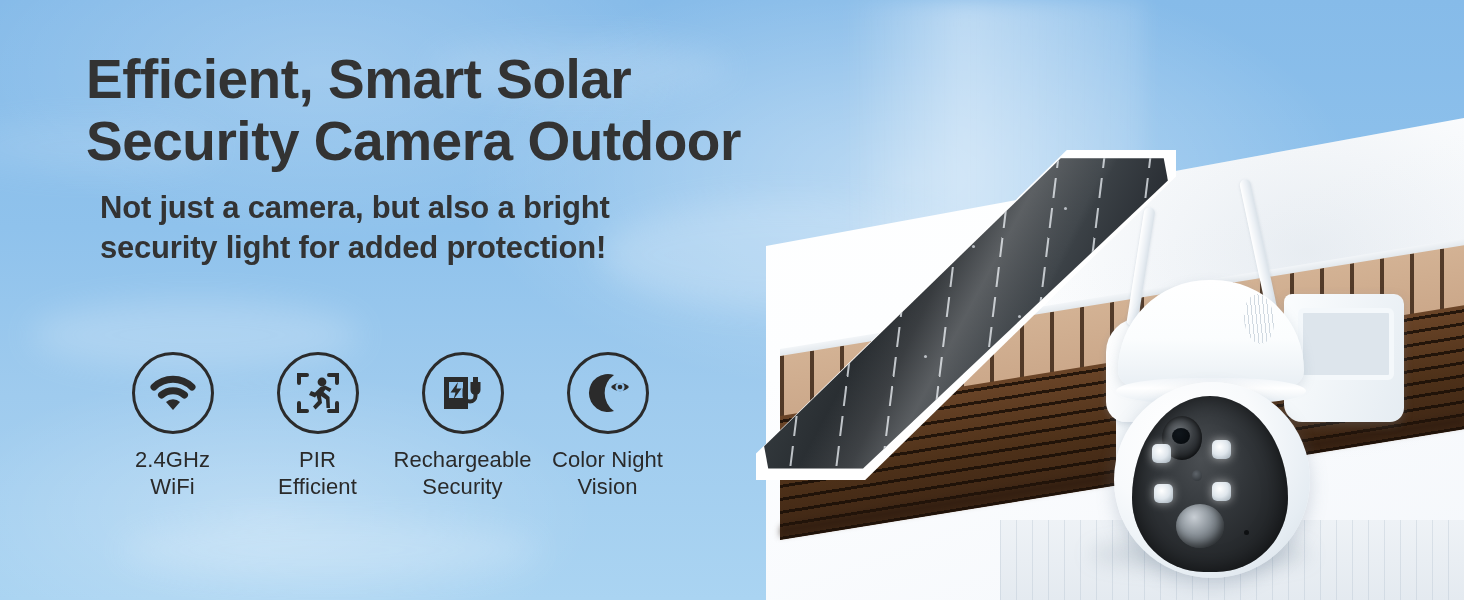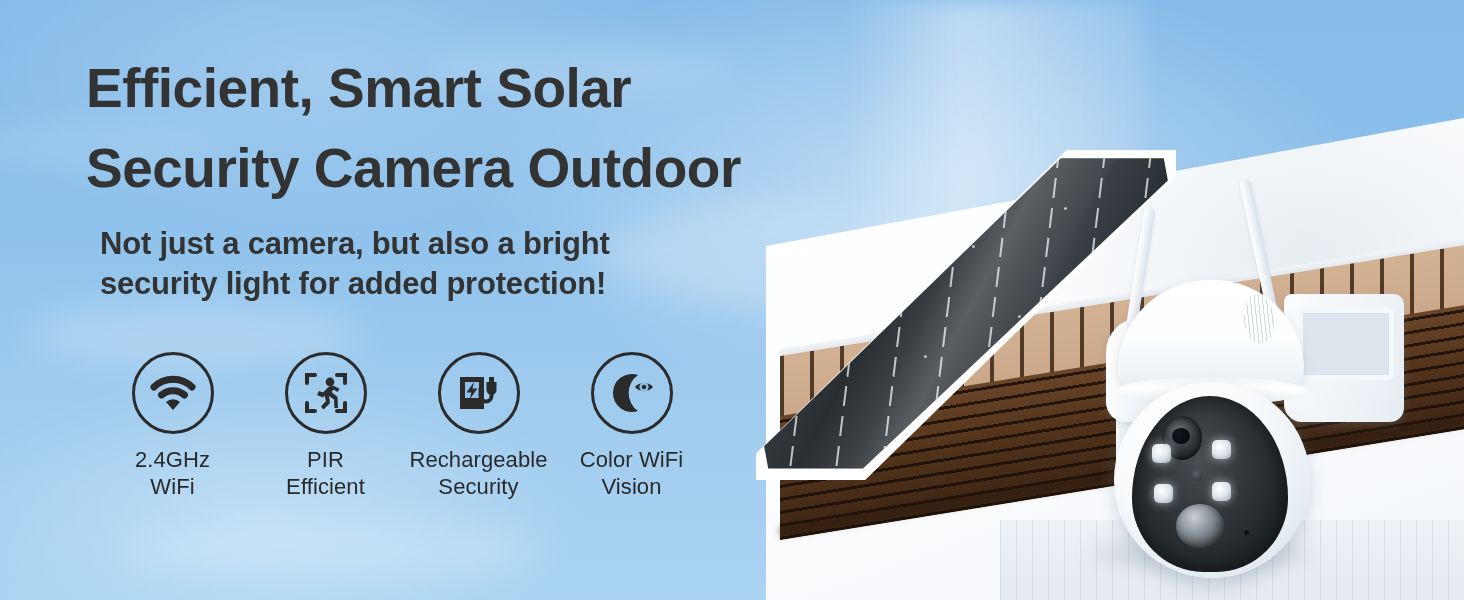--- a/index.html
+++ b/index.html
@@ -24,30 +24,30 @@
   .c3{left:430px;top:40px;width:300px;height:58px;opacity:.30;}
   .c4{left:600px;top:200px;width:380px;height:110px;opacity:.45;}
   .c5{left:-40px;top:120px;width:260px;height:54px;opacity:.22;}
   .haze{position:absolute;left:845px;top:0;width:300px;height:600px;
     background:linear-gradient(90deg,rgba(255,255,255,.00),rgba(255,255,255,.40) 40%,rgba(255,255,255,.10));
     filter:blur(10px);}
 
   
   .copy{position:absolute;left:86px;top:48px;width:760px;}
   .headline{
-    font-size:55px;line-height:80px;font-weight:bold;color:#333333;
+    font-size:55px;line-height:62px;font-weight:bold;color:#333333;
     letter-spacing:-.5px;margin:0;white-space:pre-line;
   }
   .subhead{
     margin:16px 0 14px 14px;font-size:31px;line-height:40px;font-weight:bold;
     color:#333333;white-space:pre-line;letter-spacing:-.2px;
   }
 
   
-  .features{position:absolute;left:100px;top:352px;display:flex;gap:8px;}
+  .features{position:absolute;left:100px;top:352px;display:flex;gap:0;}
   .feature{width:145px;display:flex;flex-direction:column;align-items:center;}
   .fcircle{width:76px;height:76px;border:3px solid #2b2b2b;border-radius:50%;
     display:flex;align-items:center;justify-content:center;}
   .flabel{margin-top:12px;font-size:22px;line-height:27px;color:#2a2a2a;
     text-align:center;white-space:pre-line;letter-spacing:.1px;}
 
   
   .wall{position:absolute;left:752px;top:0;width:712px;height:600px;
     clip-path:polygon(14px 246px, 712px 118px, 712px 600px, 14px 600px);
     background:linear-gradient(160deg,#ffffff 0%,#fdfeff 45%,#f4f7fb 100%);}
@@ -290,18 +290,18 @@
 
     <div class="feature">
       <div class="fcircle">
         <svg width="48" height="44" viewBox="0 0 48 44" aria-hidden="true">
           <path d="M30 4 A19 19 0 1 0 30 40 A22 22 0 0 1 30 4 Z" fill="#2b2b2b"></path>
           <path d="M27 16 C31 10.5 41 10.5 45 16 C41 21.5 31 21.5 27 16 Z" fill="#2b2b2b"></path>
           <ellipse cx="36" cy="16" rx="4.6" ry="4.6" fill="#8fc0ea"></ellipse>
           <circle cx="36" cy="16" r="2.3" fill="#2b2b2b"></circle>
         </svg>
       </div>
-      <div class="flabel">Color WiFi
+      <div class="flabel">Color Night
 Vision</div>
     </div>
 
   </div>
 </div>
 
 </body></html>

